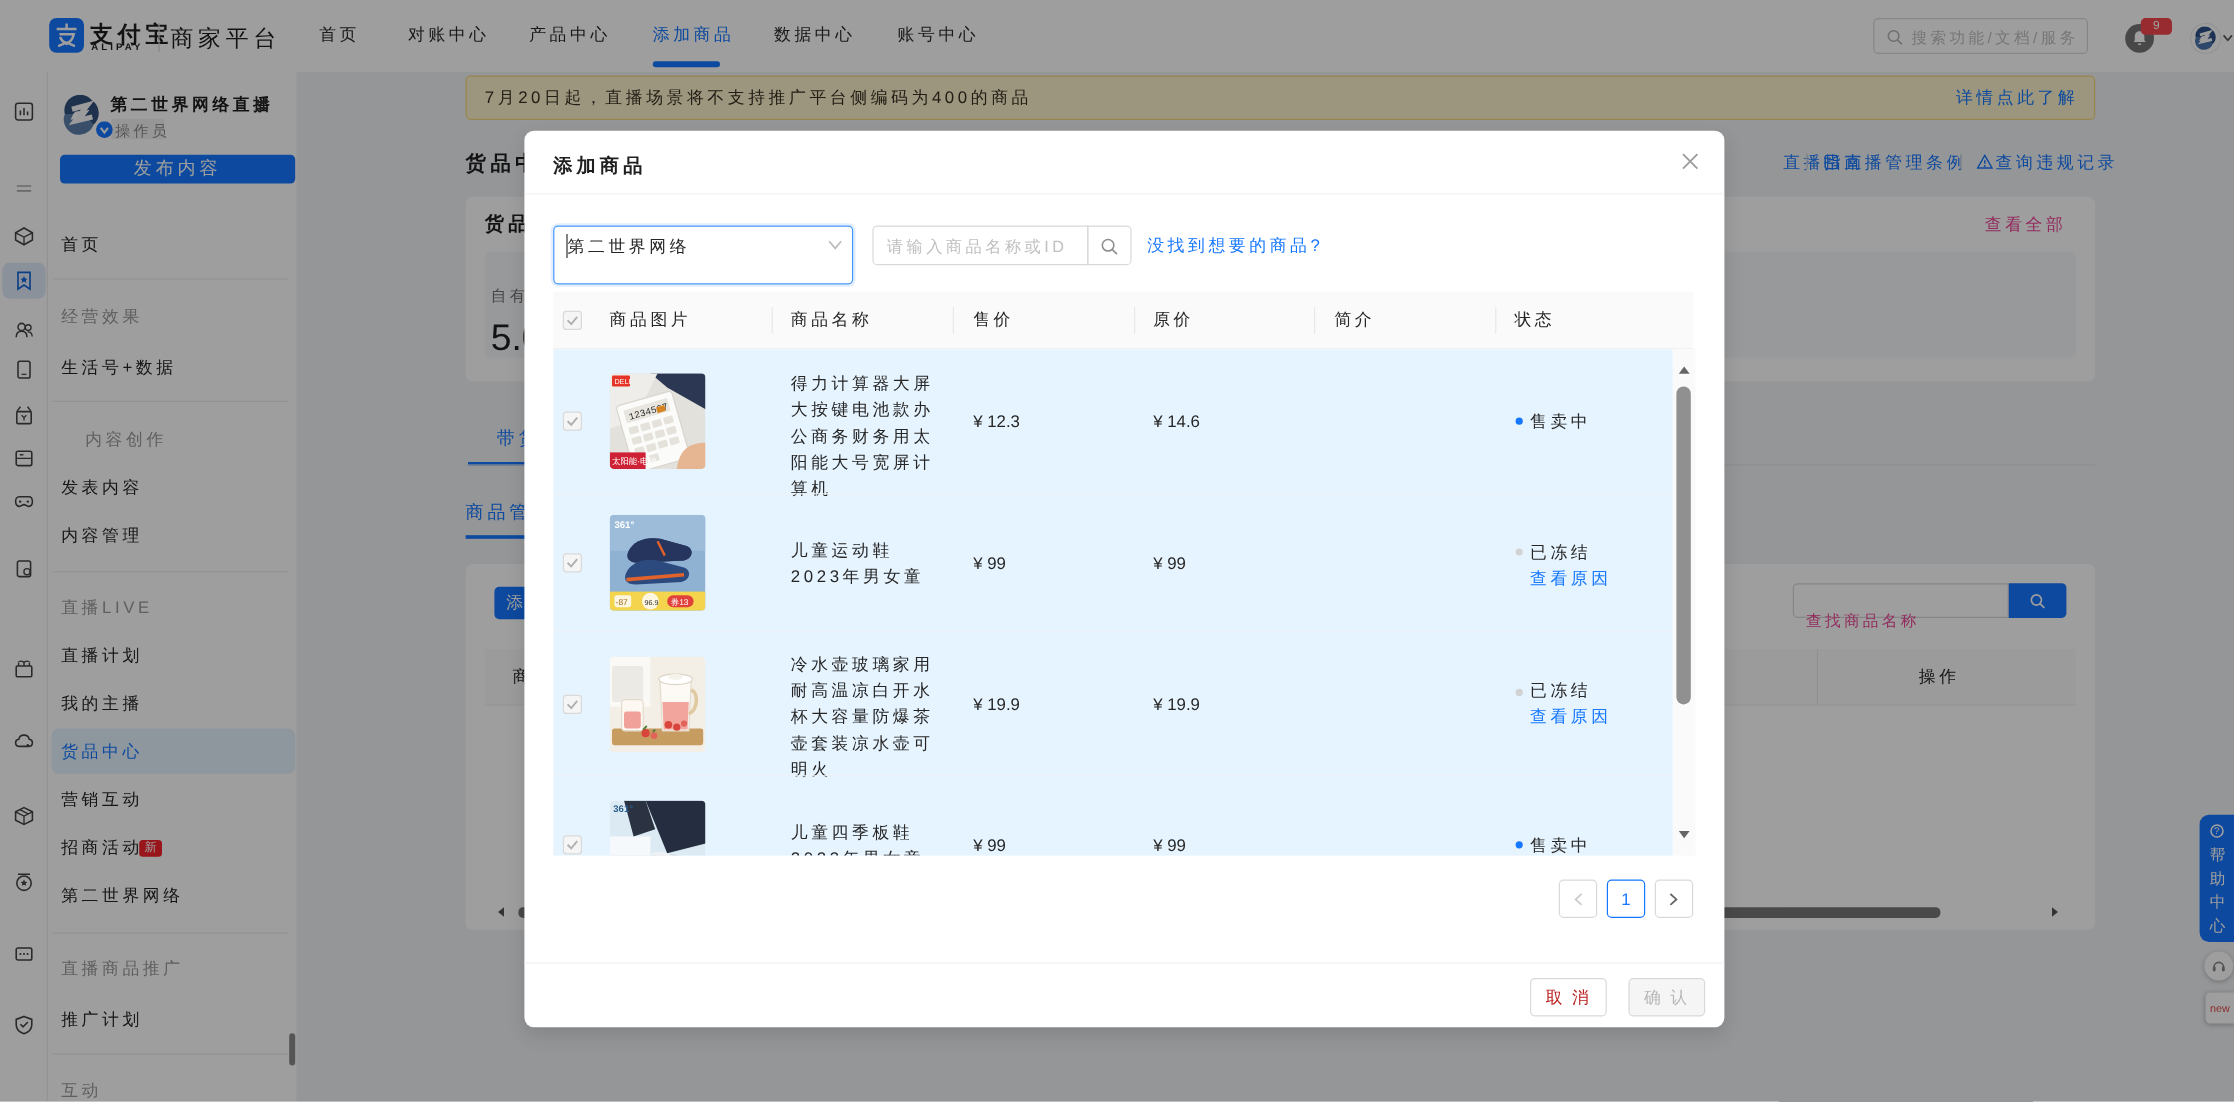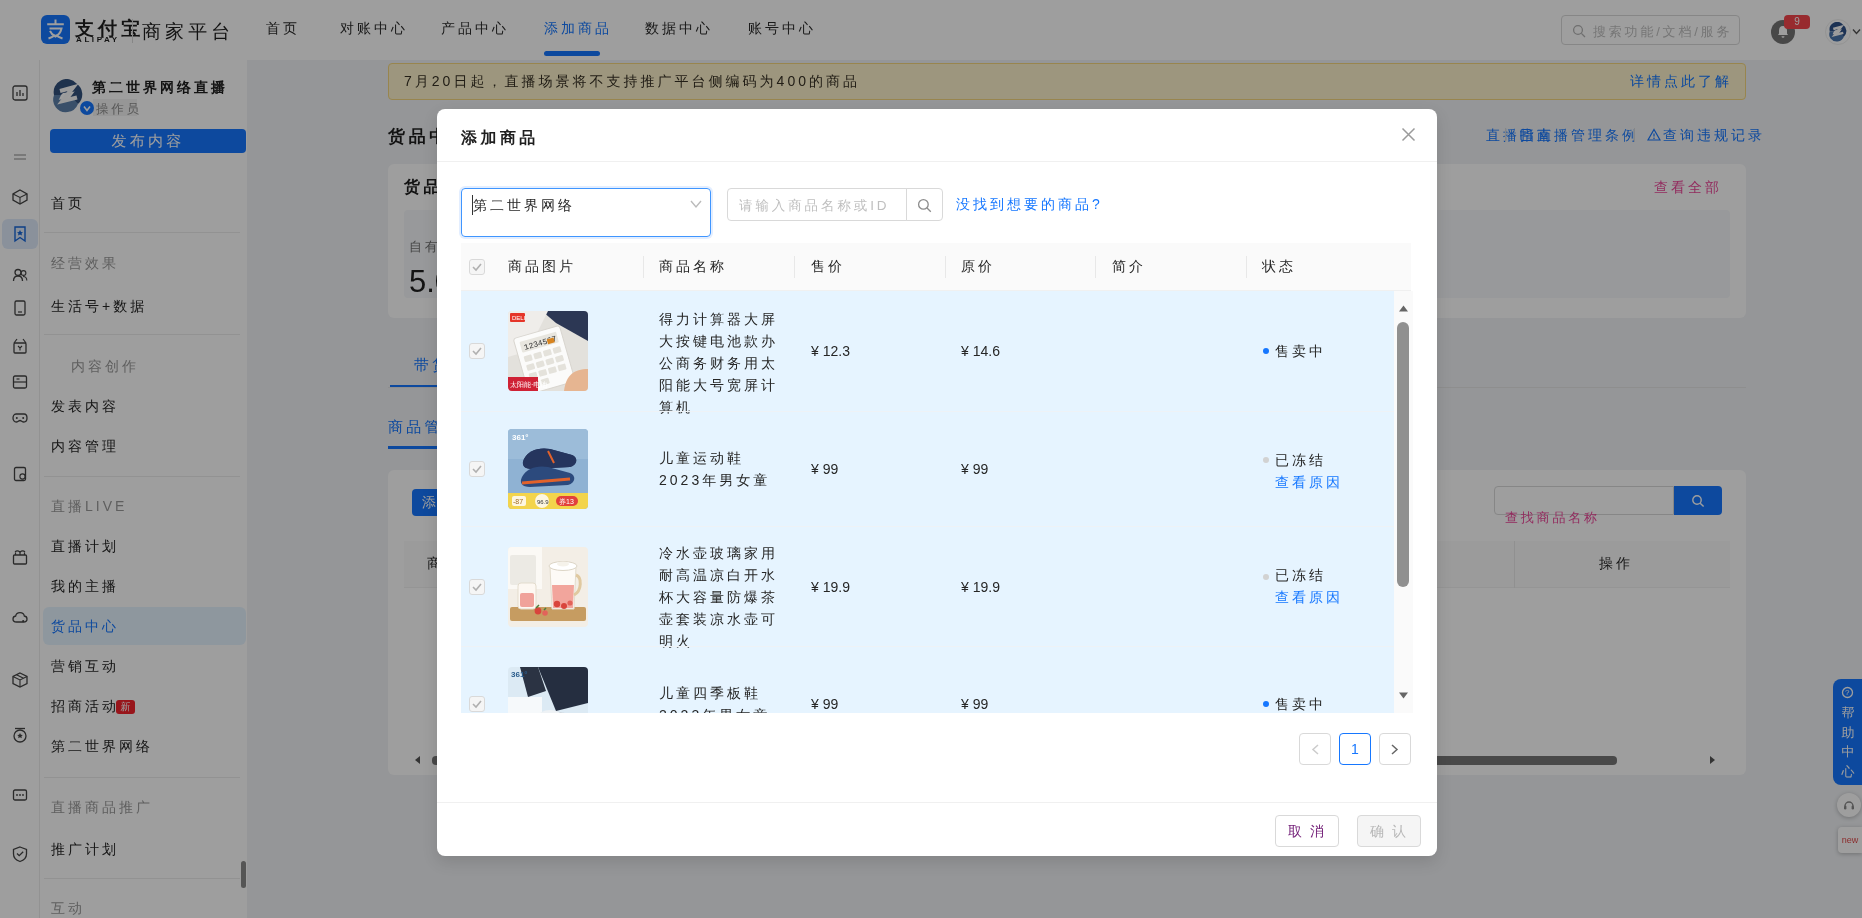--- a/index.html
+++ b/index.html
@@ -110,21 +110,21 @@
   .dot { position:absolute; width:6px; height:6px; border-radius:50%; }
   .stx { position:absolute; left:814px; font-size:14px; color:#262626; letter-spacing:.215em; }
   .slink { position:absolute; left:814px; font-size:14px; color:#1677ff; letter-spacing:.215em; }
   .cbx { position:absolute; left:8px; width:16px; height:16px; border:1px solid #d9d9d9; border-radius:3px; background:#f5f5f5; }
   #msb { position:absolute; left:957px; top:182px; width:19px; height:422px; background:#fafafa; }
   #msb .thumb { position:absolute; left:3px; top:31px; width:12px; height:265px; border-radius:6px; background:#909090; }
   
   .pg { position:absolute; top:624px; width:32px; height:32px; border:1px solid #d9d9d9; border-radius:4px; background:#fff; }
   .pg.on { border-color:#1677ff; color:#1677ff; font-size:14px; text-align:center; line-height:30px; }
   #modal .ft { position:absolute; left:0; top:693px; width:1000px; height:54px; border-top:1px solid #f0f0f0; }
-  .btn { position:absolute; top:13px; width:64px; height:32px; border:1px solid #d9d9d9; border-radius:4px; background:#fff; font-size:14px; color:#701a75; text-align:center; line-height:30px; letter-spacing:2px; }
+  .btn { position:absolute; top:13px; width:64px; height:32px; border:1px solid #d9d9d9; border-radius:4px; background:#fff; font-size:14px; color:#b91c1c; text-align:center; line-height:30px; letter-spacing:2px; }
   .btn.dis { background:#f5f5f5; color:#b8b8b8; }
 </style>
 </head>
 <body>
 
 <div id="nav">
   <div class="logo-sq">
       <svg width="29" height="29" viewBox="0 0 29 29">
         <path d="M14.5 4.5 V9.2 M6.2 9.2 H22.8" fill="none" stroke="#fff" stroke-width="2"></path>
         <path d="M8.5 13.5 H20.5 C19.6 17.6 17.4 20 14.5 21.6 C11.6 20 9.8 17.8 9 15.8" fill="none" stroke="#fff" stroke-width="2"></path>

